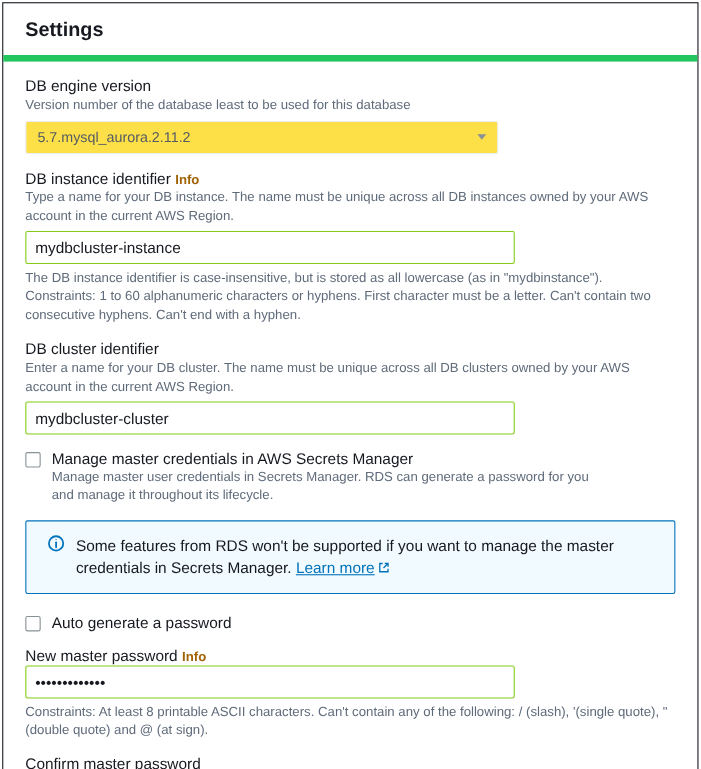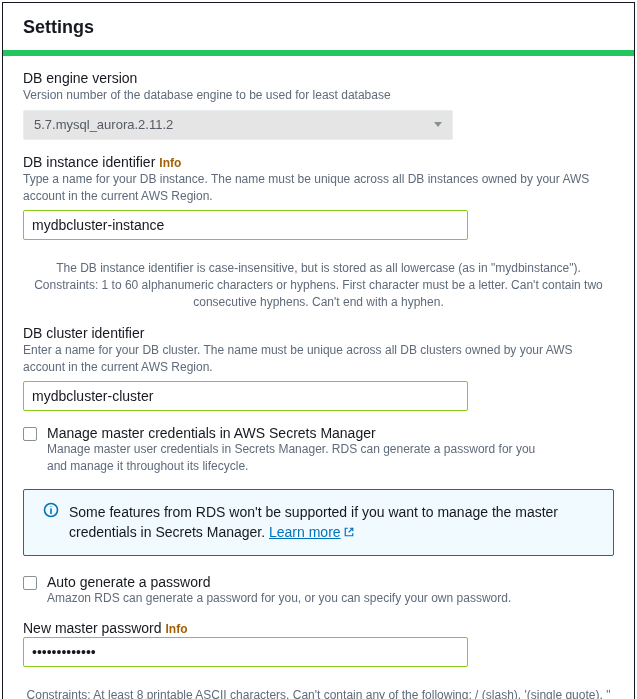--- a/index.html
+++ b/index.html
@@ -32,32 +32,32 @@
     font-size: 14px;
     color: #16191f;
     margin-bottom: 1px;
   }
   .field-hint {
     font-size: 12px;
     color: #5f6b7a;
     line-height: 1.4;
     margin-bottom: 6px;
   }
-  .field-hint.below { margin-top: 20px; margin-bottom: 0; text-align: center; }
+  .field-hint.below { margin-top: 4px; margin-bottom: 0; }
   .info-link {
     color: #a16207;
     font-size: 12px;
     font-weight: 700;
     margin-left: 4px;
     cursor: pointer;
   }
   .select-box {
     width: 430px;
     height: 30px;
-    background: #e5e5e5;
+    background: #fde047;
     border: 1px solid #eaeded;
     border-radius: 2px;
     display: flex;
     align-items: center;
     justify-content: space-between;
     padding: 0 10px;
     font-size: 13px;
     color: #545b64;
     cursor: pointer;
   }
@@ -132,21 +132,21 @@
 <body>
 
 <div class="panel">
   <div class="panel-header">
     <h2>Settings</h2>
   </div>
   <div class="panel-body">
 
     <div class="field-block">
       <div class="field-label">DB engine version</div>
-      <div class="field-hint">Version number of the database engine to be used for least database</div>
+      <div class="field-hint">Version number of the database least to be used for this database</div>
       <div class="select-box">
         <span>5.7.mysql_aurora.2.11.2</span>
         <span class="caret"></span>
       </div>
     </div>
 
     <div class="field-block">
       <div class="field-label">
         <span>DB instance identifier</span><span class="info-link">Info</span>
       </div>
@@ -181,21 +181,20 @@
               <path d="M9 3h4v4"></path>
               <path d="M13 3L7.5 8.5"></path>
             </svg></span>
       </div>
     </div>
 
     <div class="checkbox-row">
       <div class="checkbox"></div>
       <div class="checkbox-content">
         <div class="checkbox-label">Auto generate a password</div>
-        <div class="checkbox-hint">Amazon RDS can generate a password for you, or you can specify your own password.</div>
       </div>
     </div>
 
     <div class="field-block">
       <div class="field-label">
         <span>New master password</span><span class="info-link">Info</span>
       </div>
       <input class="text-input" type="text" value="•••••••••••••" style="">
       <div class="field-hint below">Constraints: At least 8 printable ASCII characters. Can't contain any of the following: / (slash), '(single quote), "(double quote) and @ (at sign).</div>
     </div>

